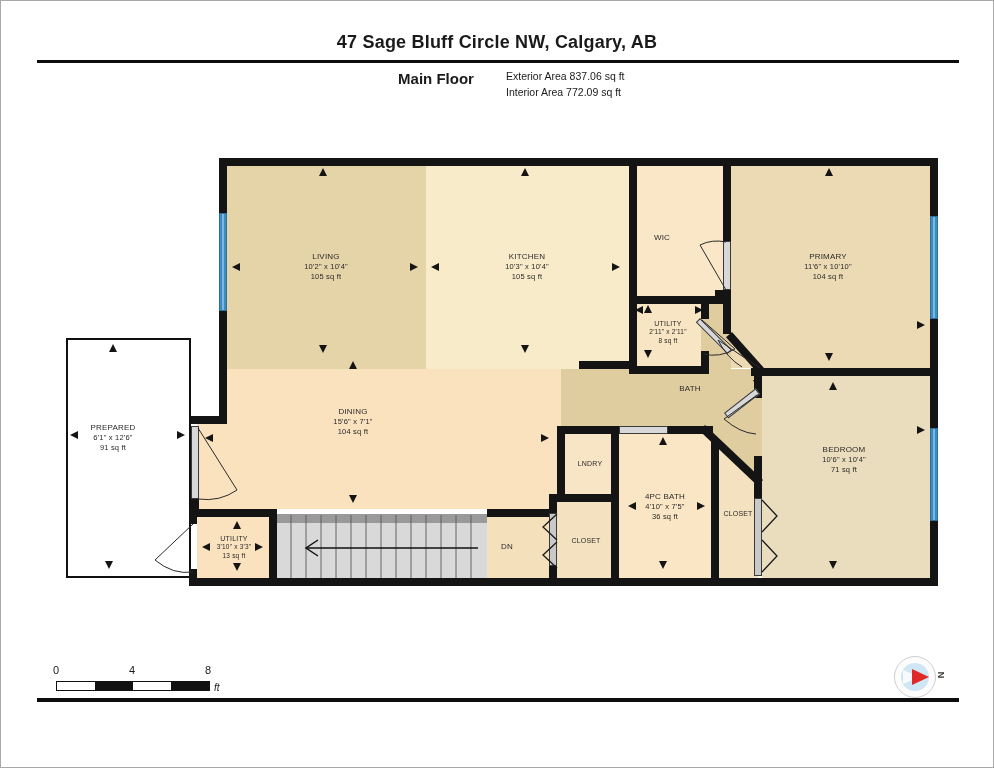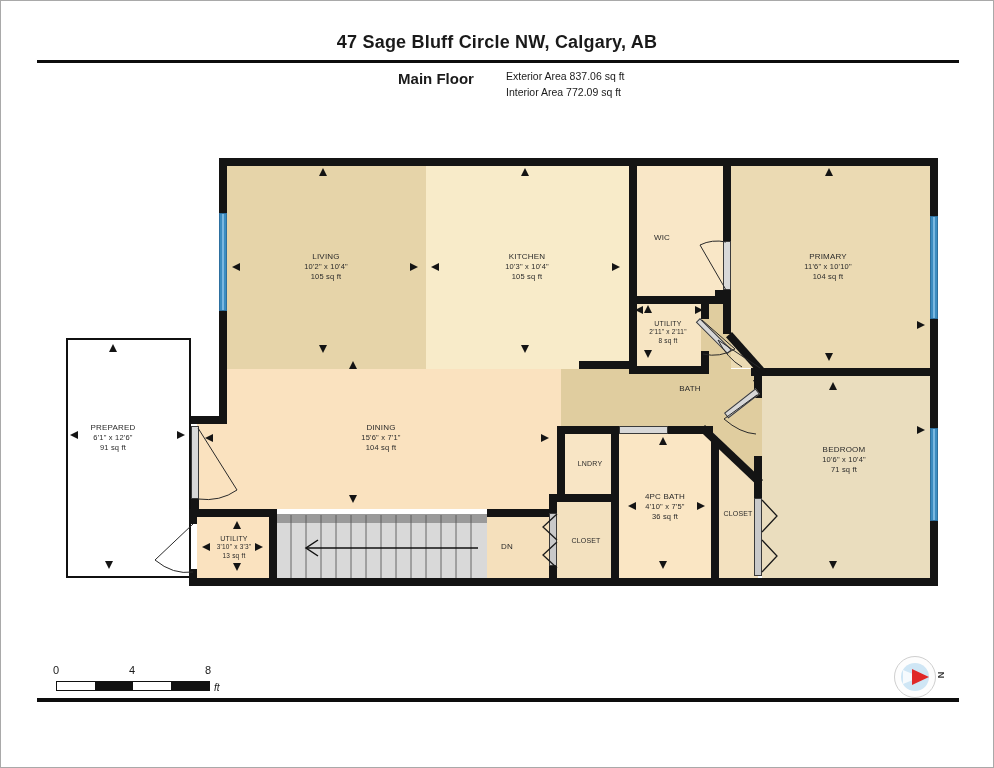--- a/index.html
+++ b/index.html
@@ -171,21 +171,21 @@
       <div class="ar2">104 sq ft</div>
   </div>
   <div class="lbl sm" style="left:667px;top:331px;">
     <div class="nm">UTILITY</div>
       <div class="dm">2'11" x 2'11"</div>
       <div class="ar2">8 sq ft</div>
   </div>
   <div class="lbl" style="left:689px;top:388px;">
     <div class="nm">BATH</div>
   </div>
-  <div class="lbl" style="left:352px;top:437px;margin-left:28px;">
+  <div class="lbl" style="left:352px;top:421px;">
     <div class="nm">DINING</div>
       <div class="dm">15'6" x 7'1"</div>
       <div class="ar2">104 sq ft</div>
   </div>
   <div class="lbl" style="left:112px;top:437px;">
     <div class="nm">PREPARED</div>
       <div class="dm">6'1" x 12'6"</div>
       <div class="ar2">91 sq ft</div>
   </div>
   <div class="lbl sm" style="left:589px;top:463px;">

